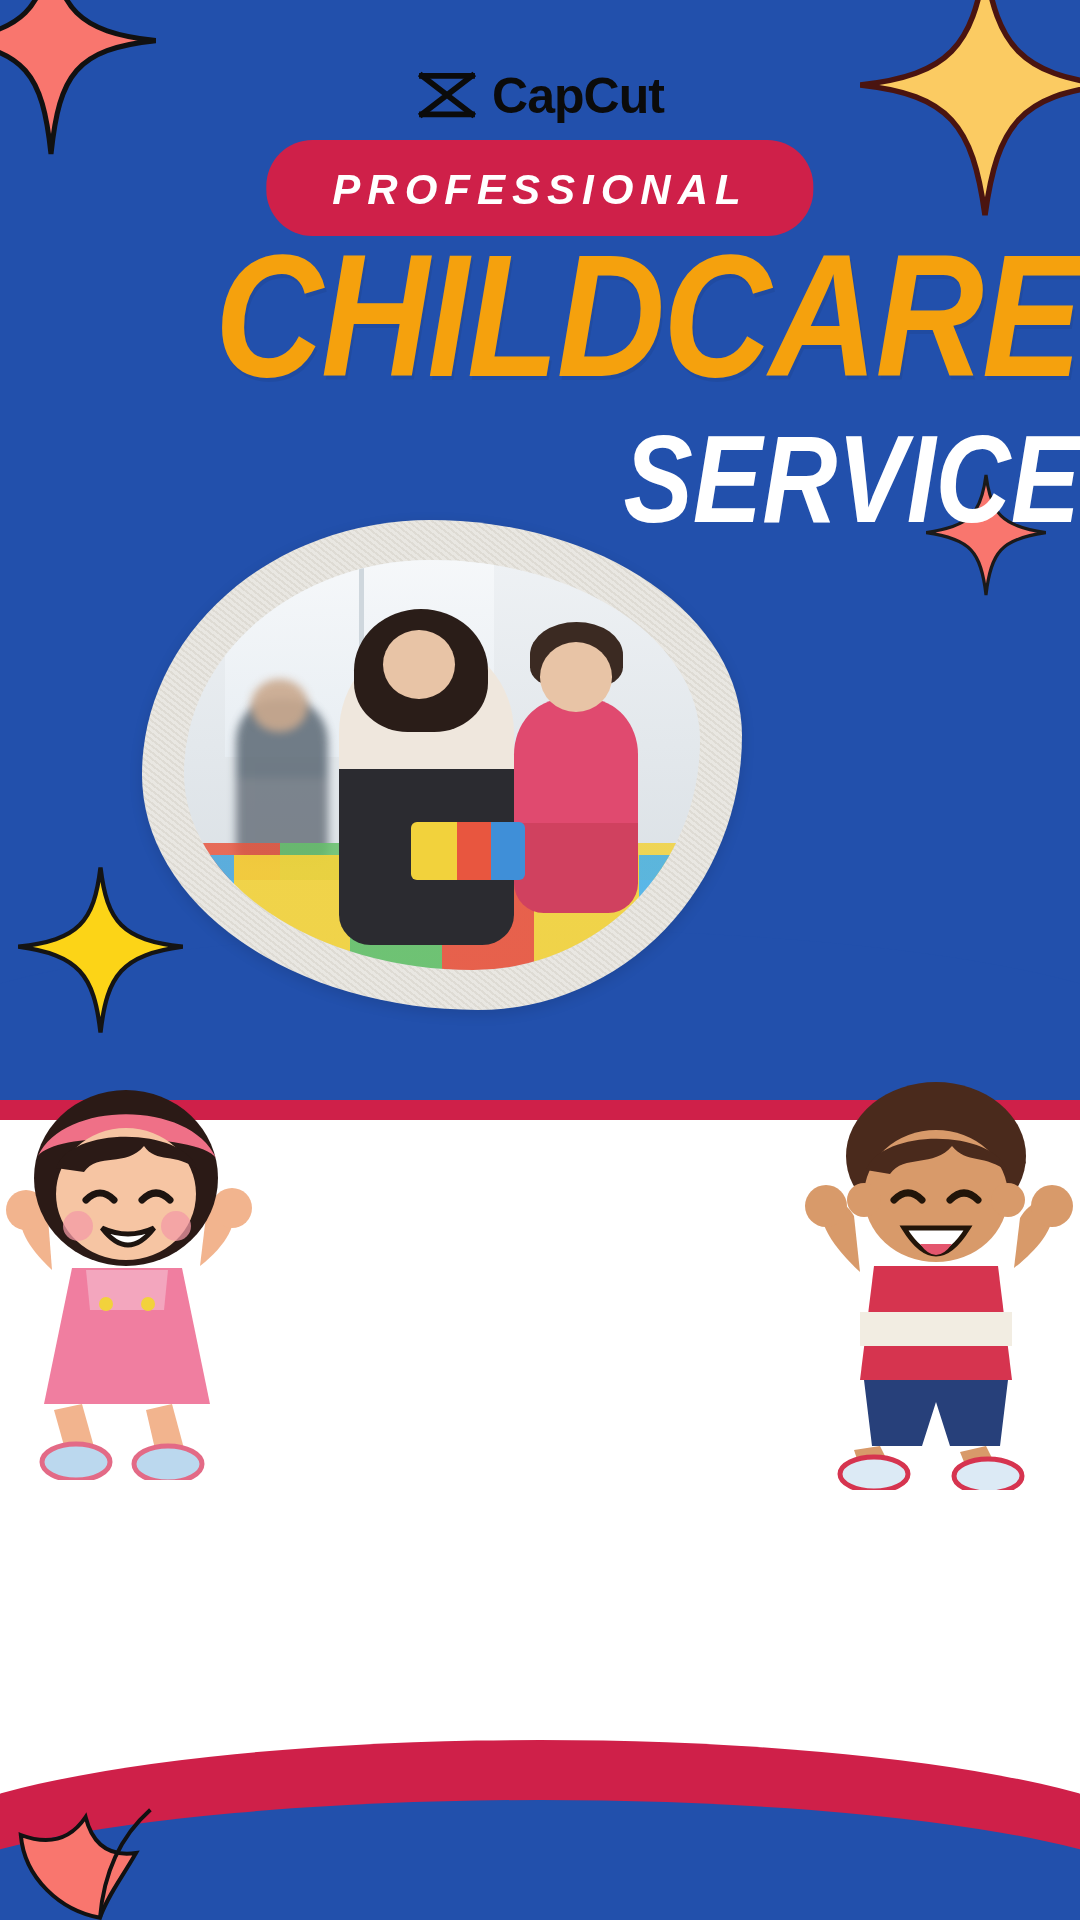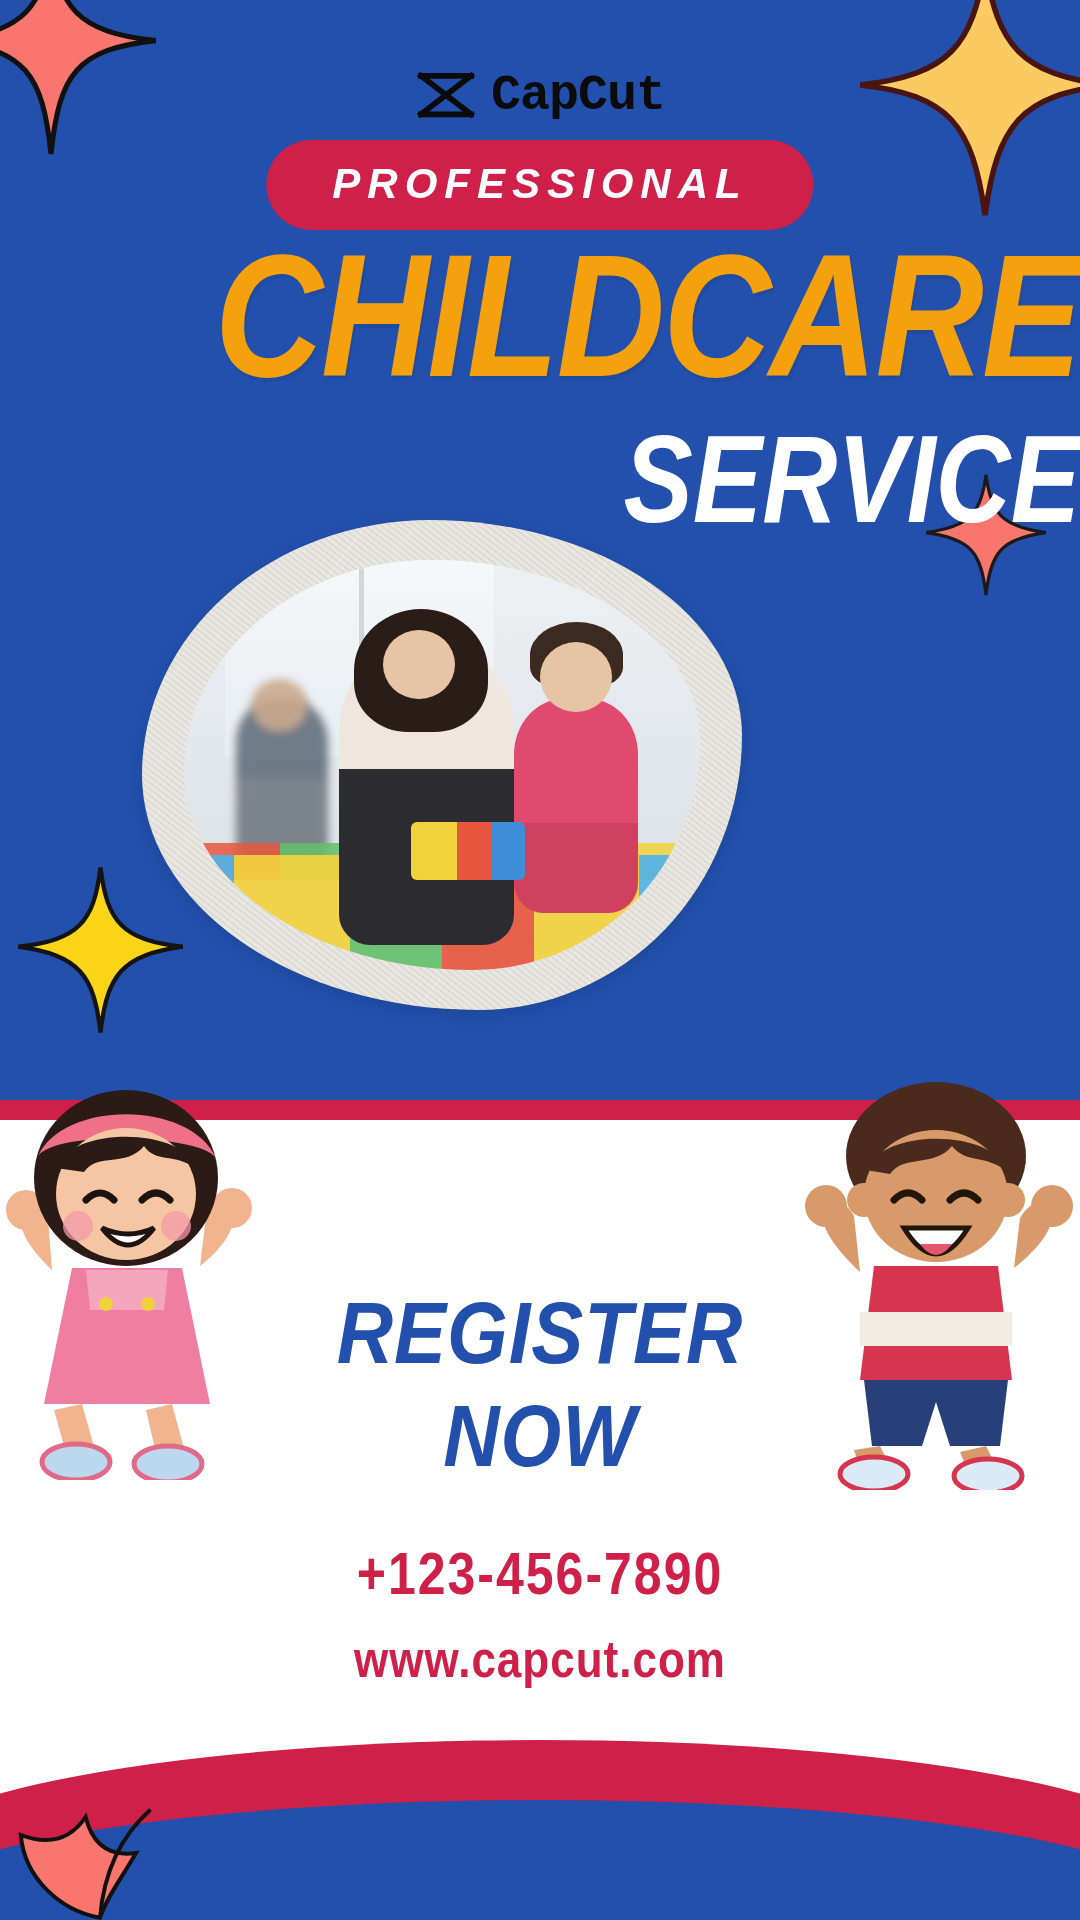--- a/index.html
+++ b/index.html
@@ -68,30 +68,30 @@
   .leaf-bl{left:10px;bottom:-10px;width:180px;height:190px;z-index:8;}
 
   
   .logo{
     position:absolute;z-index:10;left:0;right:0;top:70px;
     display:flex;align-items:center;justify-content:center;gap:14px;
   }
   .logo-mark{width:62px;height:52px;display:block;}
   .logo-text{
     font-size:50px;font-weight:700;color:#0b0b0b;
-    letter-spacing:-1px;line-height:1;font-family:Liberation Mono, monospace;
+    letter-spacing:-1px;line-height:1;
   }
 
   
   .badge{
     position:absolute;z-index:10;left:50%;transform:translateX(-50%);
     top:140px;
     background:#CF2049;color:#ffffff;
     border-radius:46px;
-    padding:20px 66px 22px;
+    padding:26px 66px 22px;
     font-size:42px;font-weight:700;font-style:italic;
     letter-spacing:7px;
     white-space:nowrap;
     font-family:"Liberation Sans",sans-serif;
   }
 
   
   .headline-wrap{
     position:absolute;z-index:10;left:0;right:0;top:236px;text-align:right;
   }
@@ -329,23 +329,15 @@
 
     <path d="M74 330 L218 330 L210 396 L160 396 L146 352 L132 396 L82 396 Z" fill="#27407A"></path>
 
     <path d="M90 396 L104 424 L74 430 L64 400 Z" fill="#D89A6A"></path>
     <path d="M196 396 L210 424 L182 432 L170 402 Z" fill="#D89A6A"></path>
 
     <ellipse cx="84" cy="424" rx="34" ry="17" fill="#DCEAF5" stroke="#D6344F" stroke-width="5"></ellipse>
     <ellipse cx="198" cy="426" rx="34" ry="17" fill="#DCEAF5" stroke="#D6344F" stroke-width="5"></ellipse>
   </svg>
 
-  <div class="cta-wrap">
-    <div class="cta-line">REGISTER</div>
-    <div class="cta-line second">NOW</div>
-  </div>
-
-  <div class="contact-wrap">
-    <div class="contact-phone">+123-456-7890</div>
-    <div class="contact-web">www.capcut.com</div>
-  </div>
+
 
 </div>
 
 </body></html>

